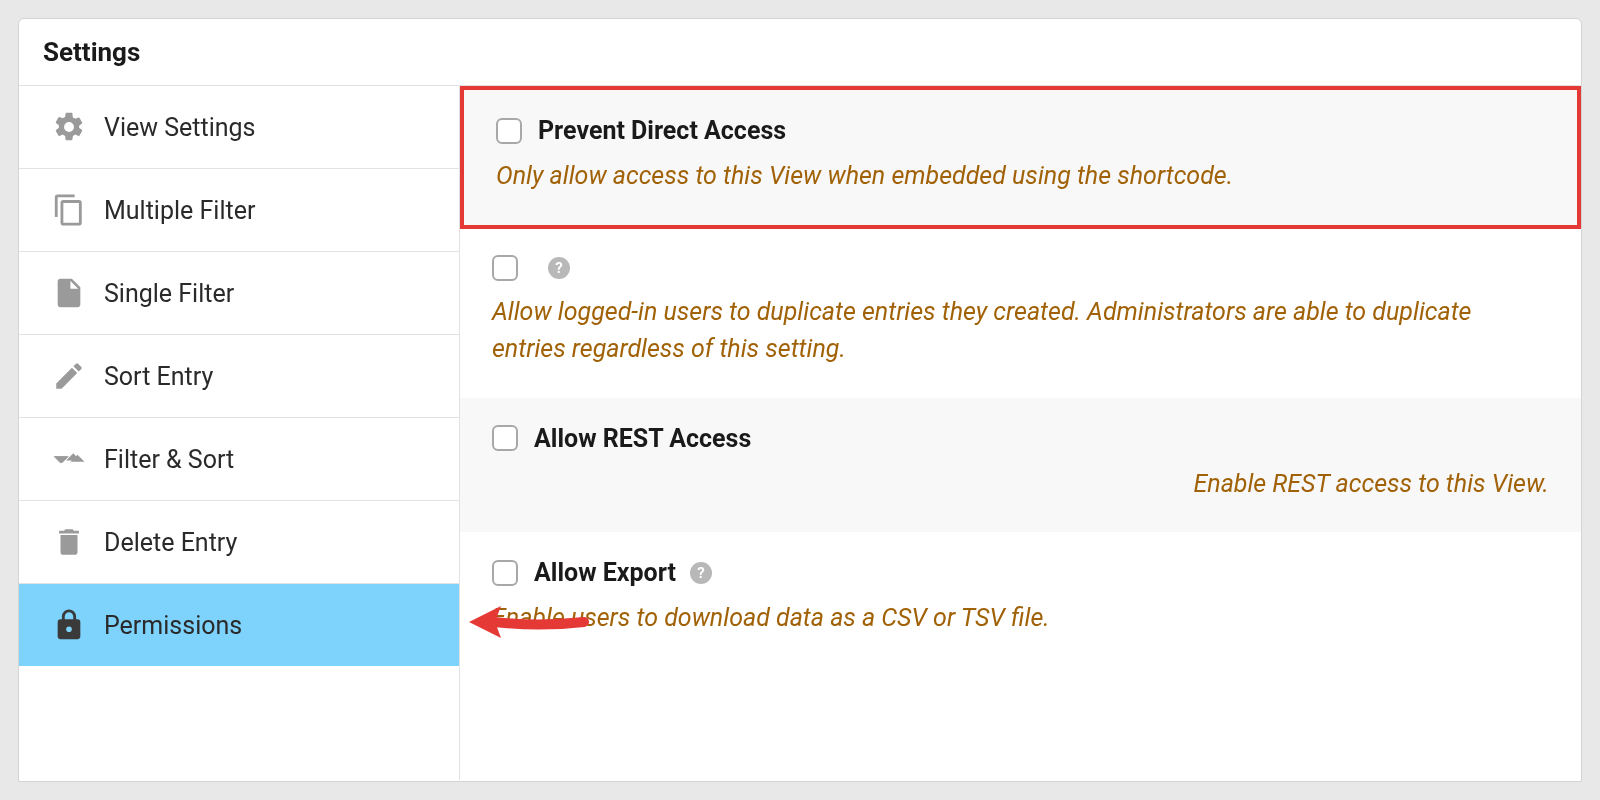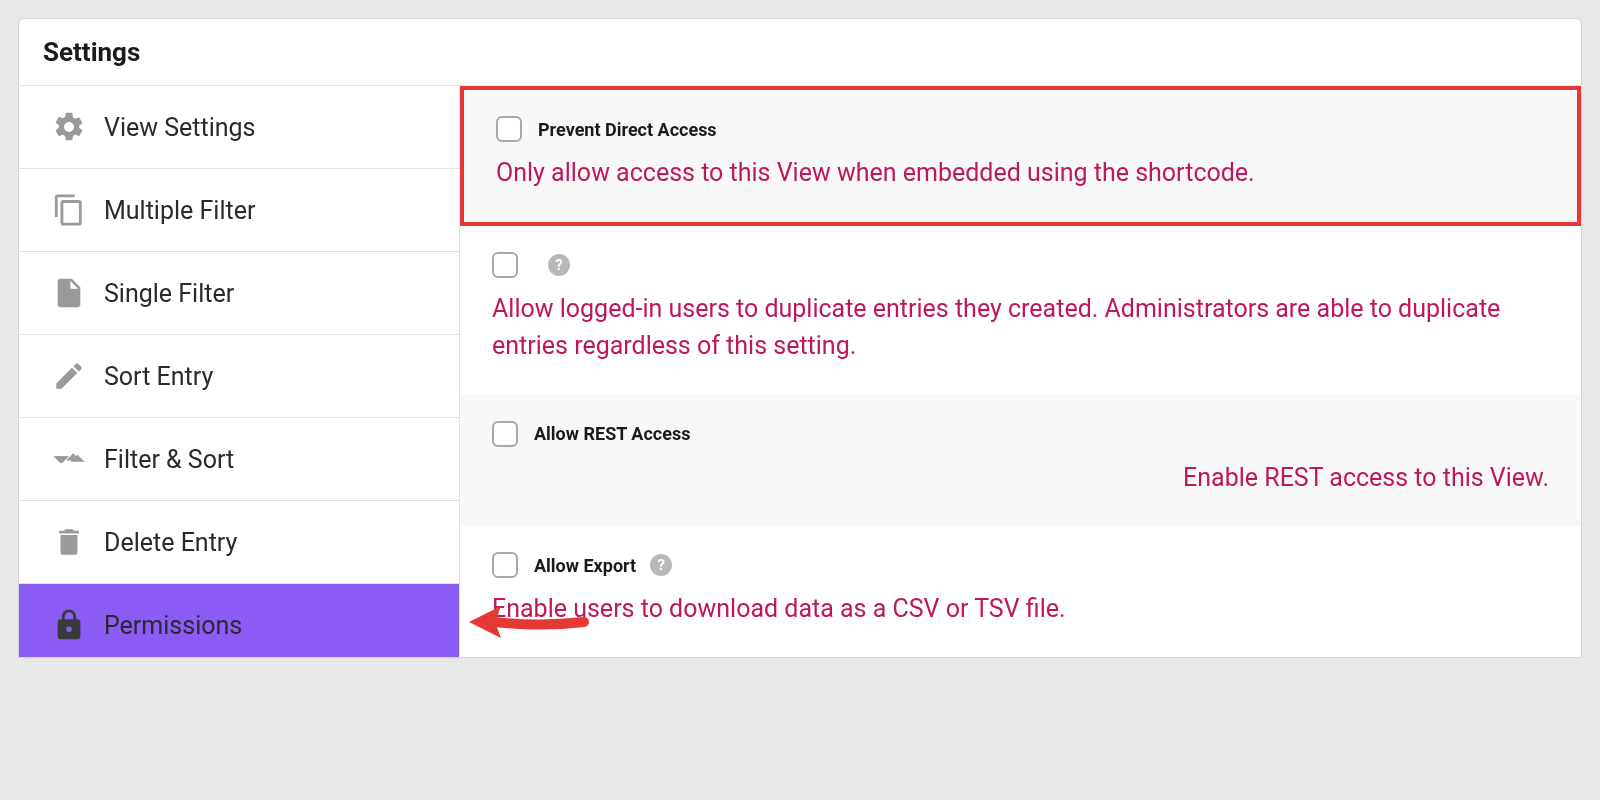--- a/index.html
+++ b/index.html
@@ -10,21 +10,21 @@
     body {
       font-family: -apple-system, BlinkMacSystemFont, "Segoe UI", Roboto, sans-serif;
       background: #e8e8e8;
       padding: 18px;
     }
     .panel {
       background: #fff;
       border: 1px solid #d4d4d4;
       border-radius: 6px 6px 0 0;
       overflow: hidden;
-      height: 640px;
+      height: 764px;
     }
     .panel-header {
       padding: 18px 24px;
       border-bottom: 1px solid #e2e2e2;
       font-size: 26px;
       font-weight: 700;
       color: #1a1a1a;
     }
     .panel-body {
       display: flex;
@@ -41,21 +41,21 @@
       align-items: center;
       padding: 24px 33px;
       border-bottom: 1px solid #e2e2e2;
       cursor: pointer;
       font-size: 25px;
       color: #2a2a2a;
       background: #fff;
       position: relative;
     }
     .sidebar-item.active {
-      background: #8b5cf6;
+      background: #7dd3fc;
       border-bottom: none;
     }
     .sidebar-item .icon {
       width: 34px;
       height: 34px;
       margin-right: 18px;
       display: flex;
       align-items: center;
       justify-content: center;
       color: #9a9a9a;
@@ -92,42 +92,43 @@
       width: 26px;
       height: 26px;
       border: 2px solid #a8a8a8;
       border-radius: 6px;
       background: #fff;
       margin-right: 16px;
       cursor: pointer;
       flex-shrink: 0;
     }
     .setting-title {
-      font-size: 18px;
+      font-size: 25px;
       font-weight: 700;
       color: #1a1a1a;
     }
     .help-icon {
       width: 22px;
       height: 22px;
       border-radius: 50%;
       background: #b8b8b8;
       color: #fff;
       display: flex;
       align-items: center;
       justify-content: center;
       font-size: 15px;
       font-weight: 700;
       margin-left: 14px;
       cursor: pointer;
     }
     .setting-desc {
       font-size: 25px;
-      color: #be185d;
+      color: #a16207;
       line-height: 1.5;
+      font-style: italic;
     }
     .arrow-annotation {
       position: absolute;
       right: -130px;
       top: 50%;
       transform: translateY(-50%);
       pointer-events: none;
       z-index: 10;
     }
   </style>

